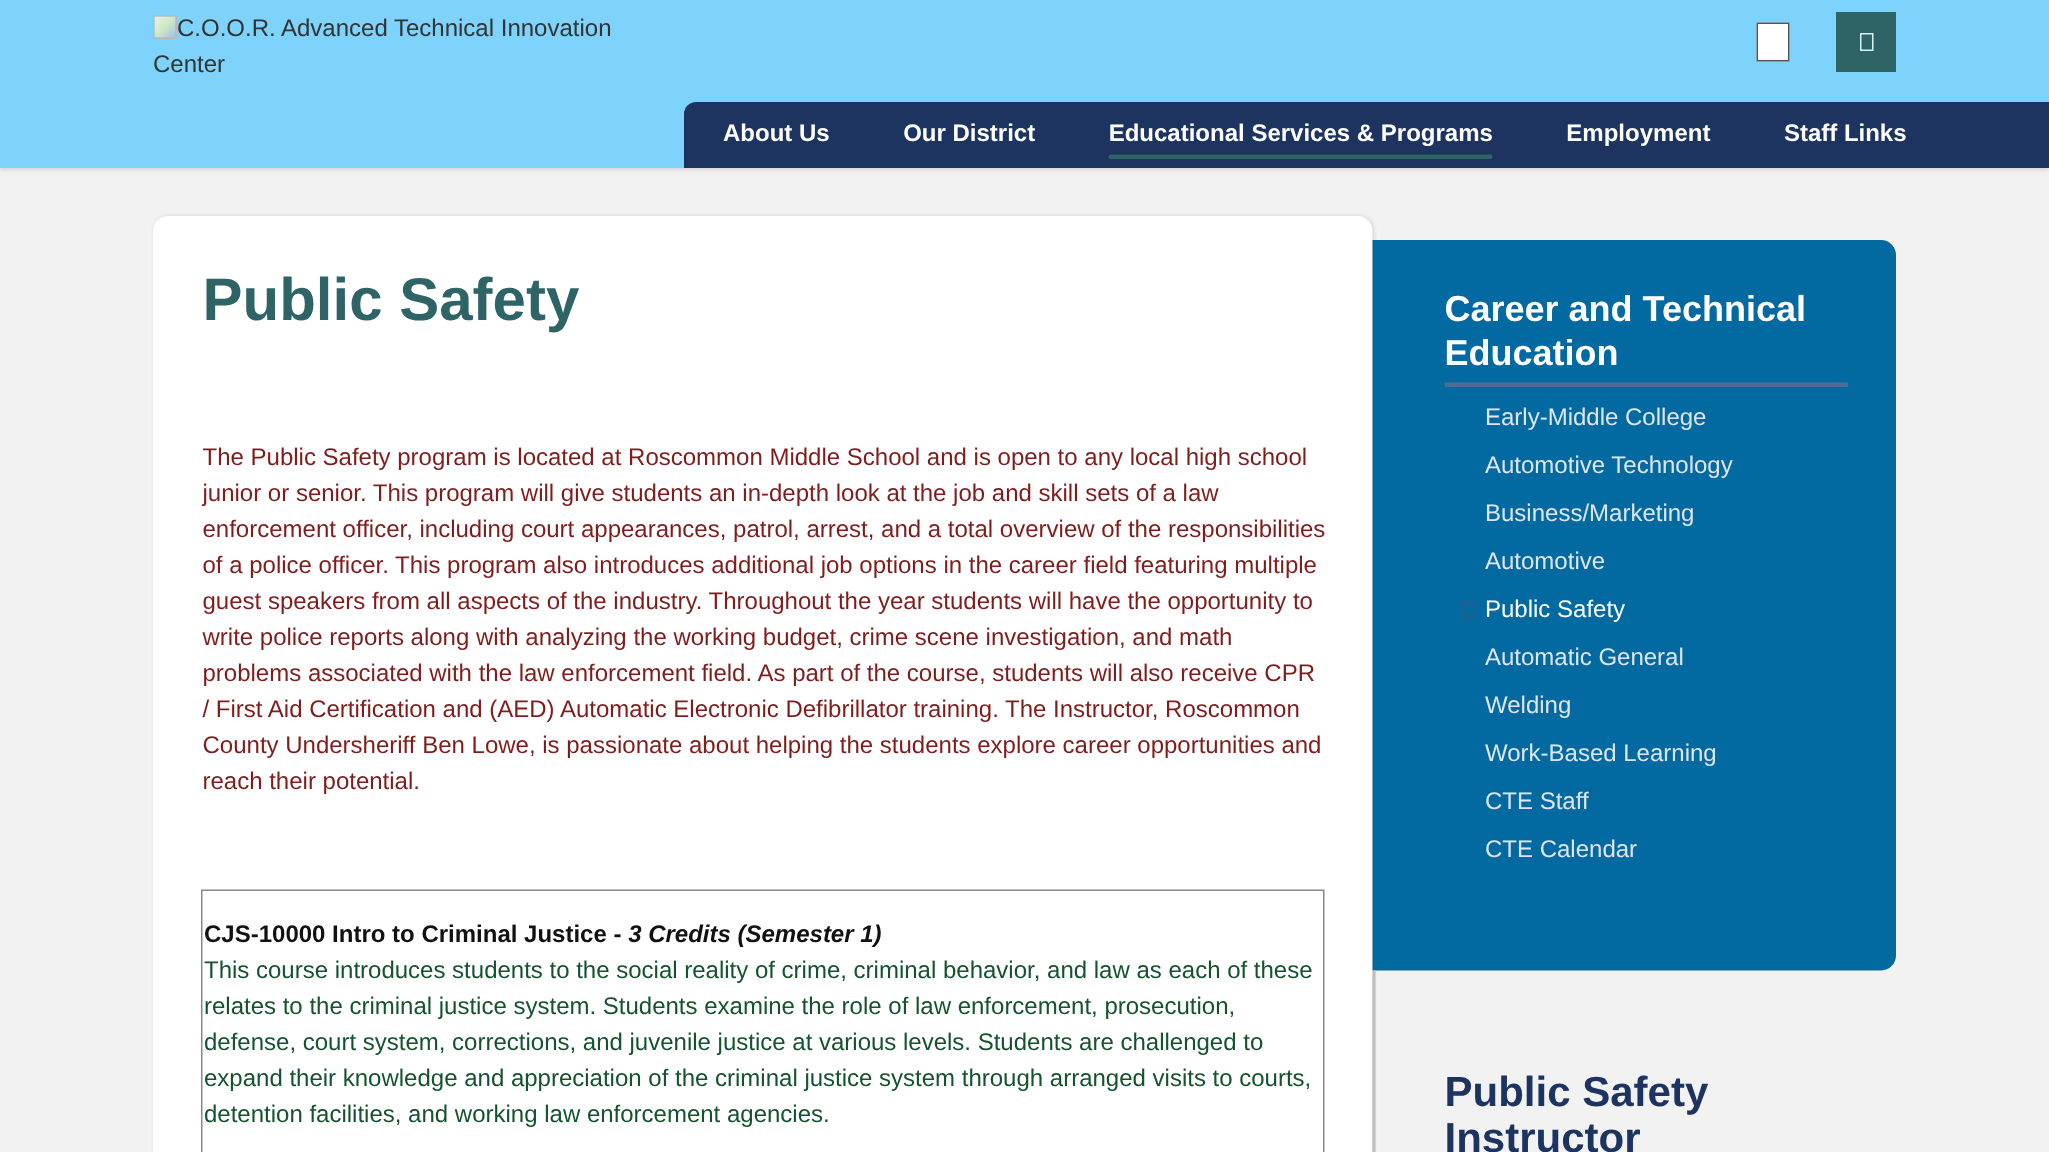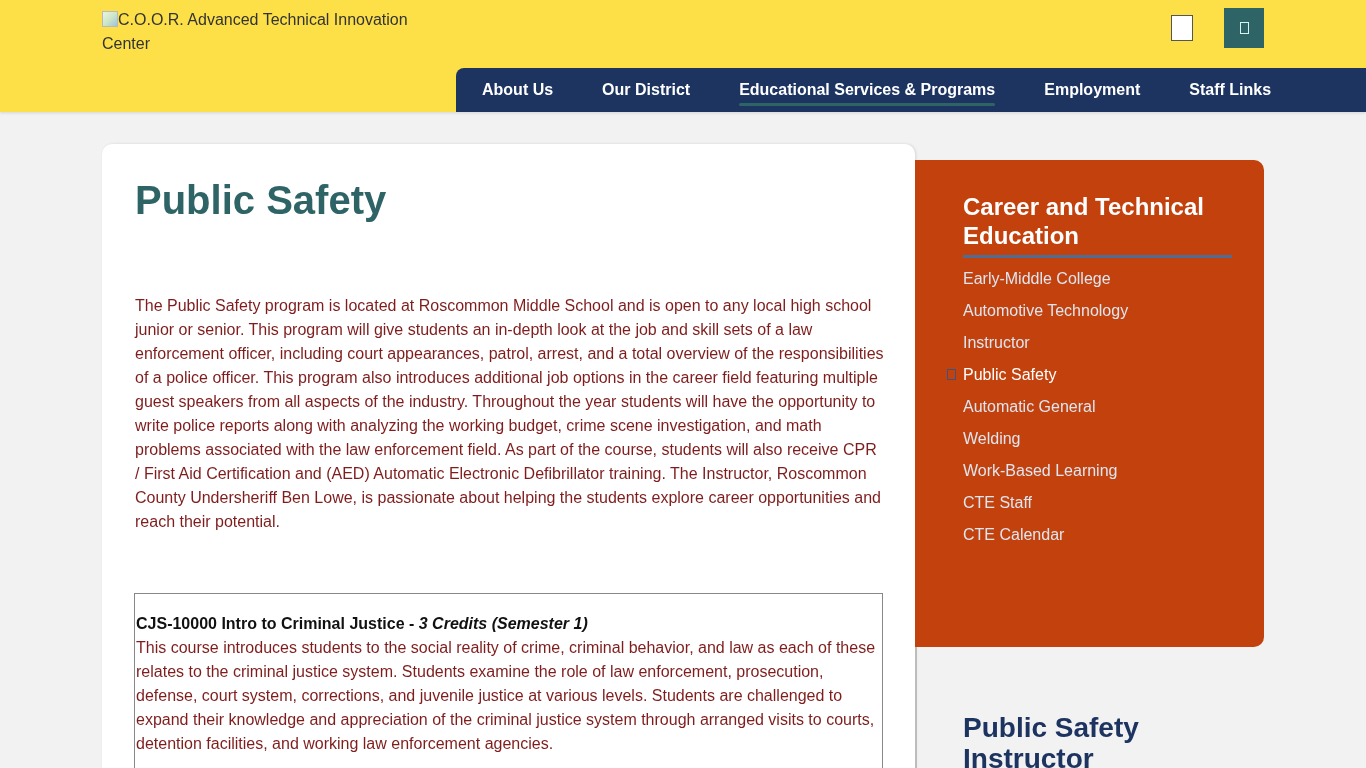--- a/index.html
+++ b/index.html
@@ -5,21 +5,21 @@
     * { box-sizing: border-box; margin: 0; padding: 0; }
     html, body { width: 1366px; height: 768px; overflow: hidden; }
     body {
       background: #f2f2f2;
       font-family: "Liberation Sans", sans-serif;
       color: #222;
       position: relative;
     }
     .header {
       position: absolute; left: 0; top: 0; width: 1366px; height: 112px;
-      background: #fde047;
+      background: #7dd3fc;
       box-shadow: 0 1px 3px rgba(0,0,0,0.12);
     }
     .logo {
       position: absolute; left: 102px; top: 8px; width: 330px;
       font-size: 16px; line-height: 24px; color: #333;
     }
     .logo .broken {
       display: inline-block; width: 16px; height: 16px; vertical-align: -2px;
       border: 1px solid #b9b9b9; background: linear-gradient(135deg,#e9f3e4 0%,#cfe6c6 50%,#9bc3e0 100%);
     }
@@ -65,36 +65,36 @@
       font-size: 28px; font-weight: bold; color: #1d3461; line-height: 36px;
     }
     .course-table {
       position: absolute; left: 32px; top: 449px; width: 749px; height: 200px;
       border: 1px solid #888;
     }
     .course-row1 { height: 169px; border-bottom: 1px solid #ec4899; padding: 2px 1px; margin-top: 16px; }
     .course-head { font-size: 16px; line-height: 24px; color: #111; }
     .course-head b { font-weight: bold; }
     .course-head i { font-style: italic; font-weight: bold; }
-    .course-desc { font-size: 16px; line-height: 24px; color: #7f1d1d; }
+    .course-desc { font-size: 16px; line-height: 24px; color: #14532d; }
     .side-panel {
       position: absolute; left: 915px; top: 160px; width: 349px; height: 487px;
-      background: #c2410c; border-radius: 0 10px 10px 0;
+      background: #0369a1; border-radius: 0 10px 10px 0;
     }
     .side-title {
       position: absolute; left: 48px; top: 32px; width: 270px;
       font-size: 24px; font-weight: bold; color: #fff; line-height: 29px;
     }
     .side-rule {
       position: absolute; left: 48px; top: 95px; width: 269px; height: 3px;
       background: #4d6d94;
     }
     .side-list { position: absolute; left: 48px; top: 103px; list-style: none; }
     .side-list li {
-      position: relative; font-size: 16px; line-height: 32px; color: #dfe6f0; white-space: nowrap;
+      position: relative; font-size: 16px; line-height: 32px; color: #dfe6f0; white-space: nowrap; margin-left: 27px;
     }
     .side-list li.active { color: #ffffff; }
     .side-list li .marker {
       position: absolute; left: -16px; top: 10px; width: 9px; height: 11px;
       border: 1px solid #3a547e; display: none;
     }
     .side-list li.active .marker { display: block; }
     .side-divider {
       position: absolute; left: 915px; top: 647px; width: 2px; height: 121px; background: #bdbdbd;
     }
@@ -133,21 +133,22 @@
     </div>
   </div>
 </main>
 
 <aside class="side-panel">
   <h2 class="side-title">Career and Technical Education</h2>
   <div class="side-rule"></div>
   <ul class="side-list">
     <li><span>Early-Middle College</span></li>
     <li><span>Automotive Technology</span></li>
-    <li><span>Instructor</span></li>
+    <li><span>Business/Marketing</span></li>
+    <li><span>Automotive</span></li>
     <li class="active"><span class="marker"></span><span>Public Safety</span></li>
     <li><span>Automatic General</span></li>
     <li><span>Welding</span></li>
     <li><span>Work-Based Learning</span></li>
     <li><span>CTE Staff</span></li>
     <li><span>CTE Calendar</span></li>
   </ul>
 </aside>
 
 <div class="side-divider"></div>

